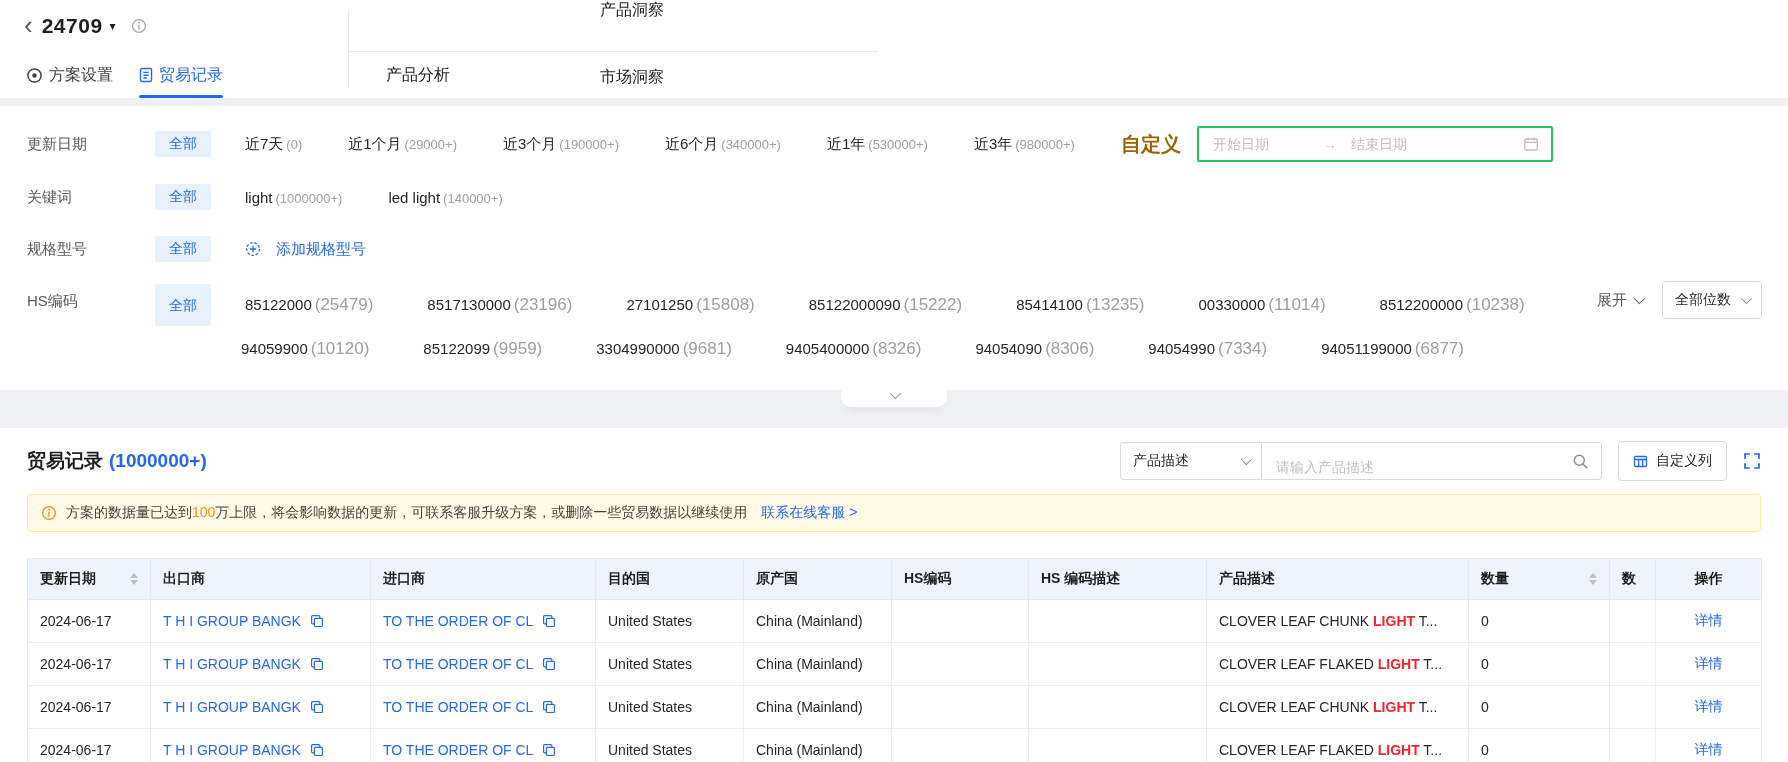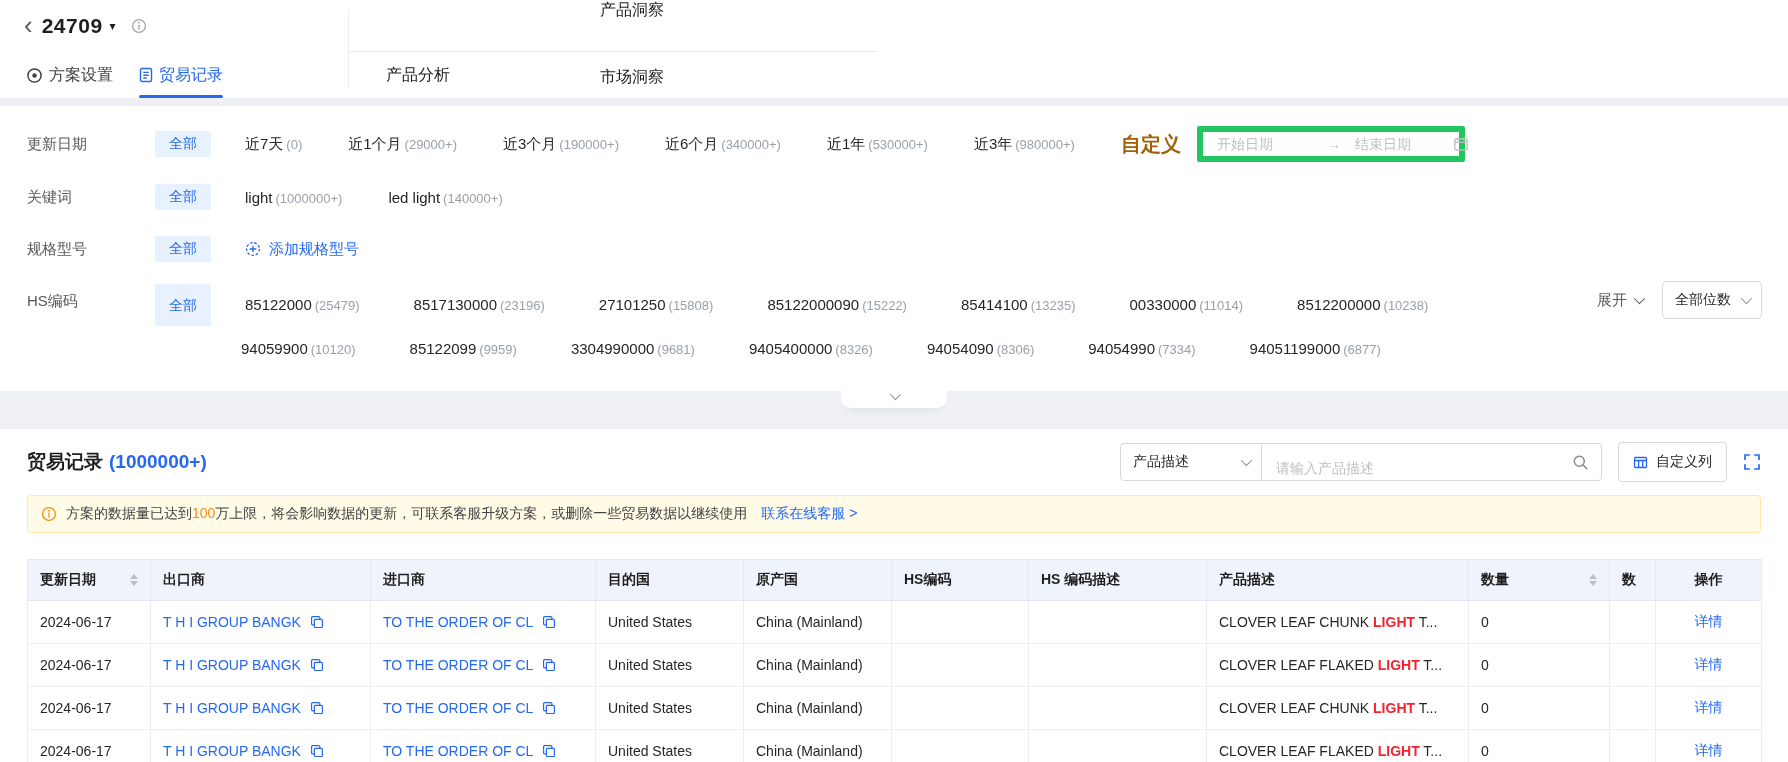--- a/index.html
+++ b/index.html
@@ -35,32 +35,32 @@
   .filters { background:#fff; margin-top:8px; padding:20px 0 24px; position:relative; }
   .frow { display:flex; align-items:center; padding:0 27px; margin-bottom:18px; }
   .frow-hs { align-items:flex-start; margin-bottom:0; }
   .flabel { width:128px; flex:none; font-size:15px; color:#595959; line-height:34px; }
   .fcontent { display:flex; align-items:center; }
   .chip-all { background:#e8f1ff; color:#2468f2; font-size:14px; padding:4px 14px; border-radius:2px; margin-right:34px; white-space:nowrap; }
   .fopt { margin-right:46px; white-space:nowrap; }
   .fopt .lbl { font-size:15px; color:#262626; }
   .fopt .cnt { font-size:13px; color:#9aa0a6; margin-left:3px; }
   .custom-lbl { font-size:20px; color:#a16207; font-weight:600; margin-right:16px; white-space:nowrap; }
-  .date-range { display:flex; align-items:center; border:6px solid #22c55e; border-radius:2px; height:36px; width:268px; box-sizing:border-box; padding:12px 12px; background:#fff; }
+  .date-range { display:flex; align-items:center; border:2px solid #22c55e; border-radius:2px; height:36px; width:356px; box-sizing:border-box; padding:12px 12px; background:#fff; }
   .date-range input { border:none; outline:none; width:96px; font-size:14px; color:#595959; background:transparent; }
   .date-range input::placeholder { color:#bfbfbf; }
   .arrow-sep { color:#bfbfbf; margin:0 12px; }
   .cal-icon { margin-left:auto; display:inline-flex; }
-  .add-spec { display:inline-flex; align-items:center; gap:8px; color:#2468f2; font-size:15px; }
+  .add-spec { display:inline-flex; align-items:center; gap:15px; color:#2468f2; font-size:15px; }
   .hs-lines { display:flex; flex-direction:column; }
   .hs-line { display:flex; align-items:center; line-height:34px; }
   .hs-line2 { margin-left:86px; margin-top:6px; }
   .hs-item { margin-right:54px; white-space:nowrap; }
   .hs-item .code { font-size:15px; color:#262626; }
-  .hs-item .cnt { font-size:13px; color:#9aa0a6; margin-left:3px;margin-top:44px; }
+  .hs-item .cnt { font-size:17px; color:#9aa0a6; margin-left:3px;margin-top:44px; }
   .hs-controls { position:absolute; top:176px; right:26px; height:36px; display:flex; align-items:center; gap:20px; }
   .expand-btn { display:inline-flex; align-items:center; gap:7px; color:#595959; font-size:15px;justify-content:center; }
   .digits-select { display:inline-flex; align-items:center; gap:10px; border:1px solid #d9d9d9; border-radius:4px; height:36px; padding:0 12px; font-size:14px; color:#262626; background:#fff; }
   .chev { display:inline-block; width:7px; height:7px; border-right:1.5px solid currentColor; border-bottom:1.5px solid currentColor; transform:rotate(45deg) translateY(-2px); }
   .chev-gray { color:#8c8c8c; }
   .notch { position:absolute; left:50%; transform:translateX(-50%); bottom:-17px; width:106px; height:17px; background:#fff; border-radius:0 0 10px 10px; display:flex; align-items:flex-start; justify-content:center; box-shadow:0 7px 8px -6px rgba(0,0,0,.10); }
   .notch .chev { color:#8c8c8c; margin-top:1px; }
 
   
   .records { background:#fff; margin-top:38px; padding:0 27px; height:340px; box-sizing:border-box; }

